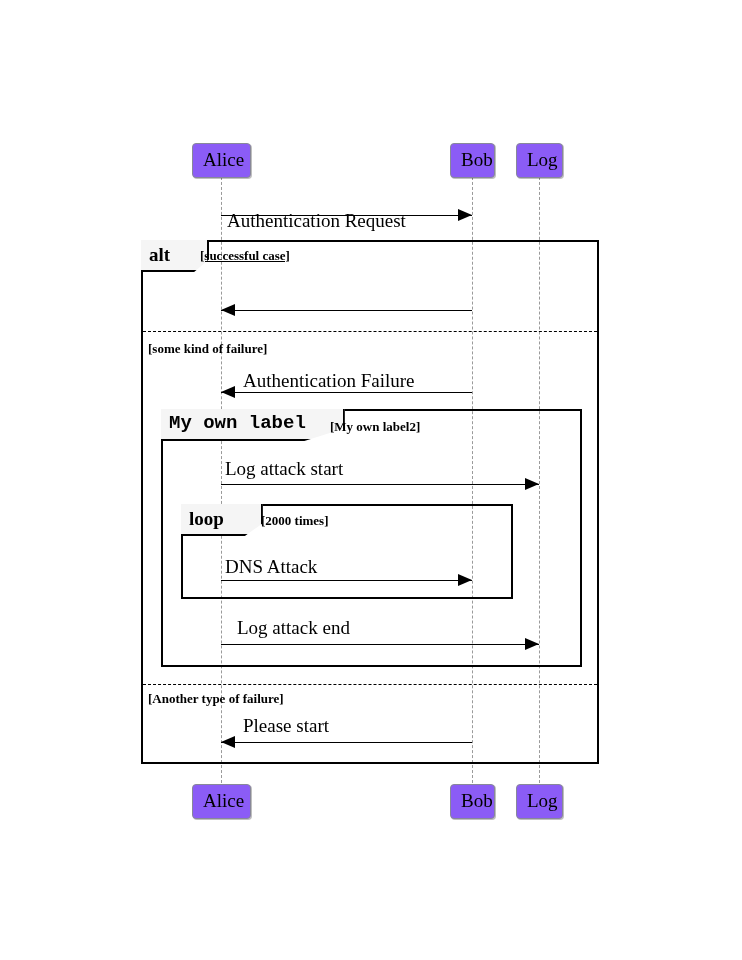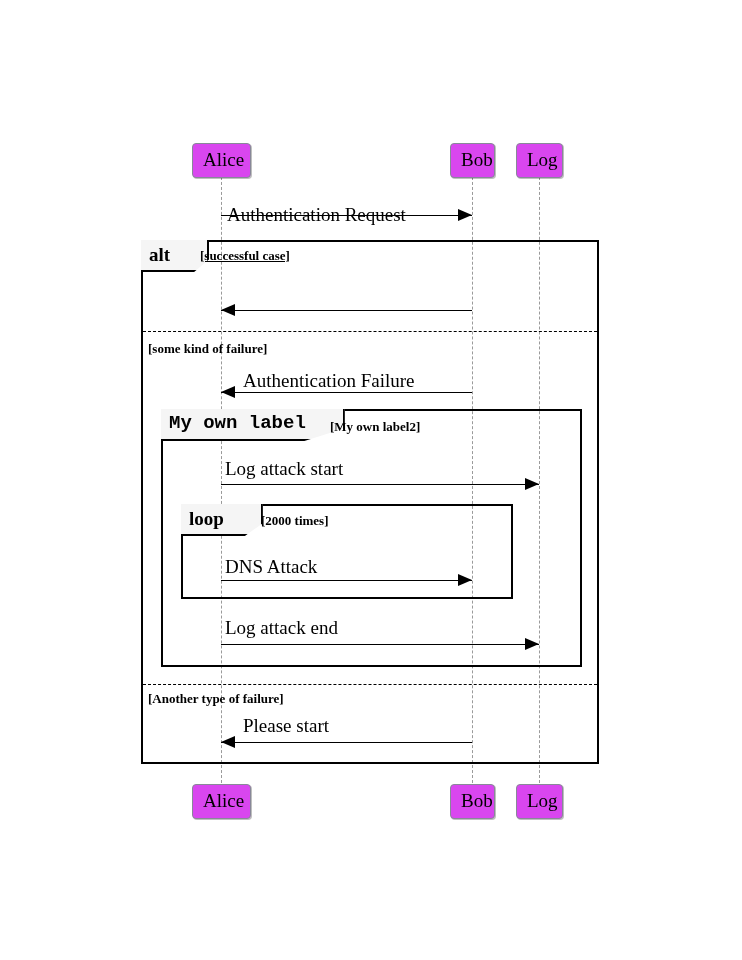--- a/index.html
+++ b/index.html
@@ -17,21 +17,21 @@
   #canvas {
     position: relative;
     width: 742px;
     height: 960px;
   }
 
   
   .participant {
     position: absolute;
     box-sizing: border-box;
-    background: #d946ef;
+    background: #8b5cf6;
     border: 1px solid #888899;
     border-radius: 4px;
     font-size: 19px;
     line-height: 1;
     text-align: center;
     padding: 6px 10px 8px 10px;
     box-shadow: 1px 1px 0 rgba(0,0,0,0.25);
     white-space: nowrap;
   }
 
@@ -114,21 +114,21 @@
 <div id="canvas">
 
   <div class="lifeline" style="left:221px; top:177px; height:606px;"></div>
   <div class="lifeline" style="left:472px; top:177px; height:606px;"></div>
   <div class="lifeline" style="left:539px; top:177px; height:606px;"></div>
 
   <div class="participant" style="left:192px; top:143px; width:59px;">Alice</div>
   <div class="participant" style="left:450px; top:143px; width:45px;">Bob</div>
   <div class="participant" style="left:516px; top:143px; width:47px;">Log</div>
 
-  <div class="msg-label" style="left:227px; top:205px;">Authentication Request</div>
+  <div class="msg-label" style="left:227px; top:211px;">Authentication Request</div>
   <div class="msg-line" style="left:221px; top:215px; width:251px;"></div>
   <div class="arrow-head arrow-right" style="left:458px; top:209px;"></div>
 
   <div class="frame" style="left:141px; top:240px; width:458px; height:524px;"></div>
 
   <div class="op-tag" style="left:141px; top:240px;">alt</div>
   <div class="op-guard" style="left:200px; top:249px;text-decoration:underline;">[successful case]</div>
 
   <div class="msg-line" style="left:221px; top:310px; width:251px;"></div>
   <div class="arrow-head arrow-left" style="left:221px; top:304px;"></div>
@@ -152,21 +152,21 @@
 
   <div class="frame frame-inner" style="left:181px; top:504px; width:332px; height:95px;"></div>
 
   <div class="op-tag" style="left:181px; top:504px;">loop</div>
   <div class="op-guard" style="left:261px; top:514px;">[2000 times]</div>
 
   <div class="msg-label" style="left:225px; top:557px;">DNS Attack</div>
   <div class="msg-line" style="left:221px; top:580px; width:251px;"></div>
   <div class="arrow-head arrow-right" style="left:458px; top:574px;"></div>
 
-  <div class="msg-label" style="left:225px; top:618px;">Log attack end</div>
+  <div class="msg-label" style="left:237px; top:618px;">Log attack end</div>
   <div class="msg-line" style="left:221px; top:644px; width:318px;"></div>
   <div class="arrow-head arrow-right" style="left:525px; top:638px;"></div>
 
   <div class="divider" style="left:143px; top:684px; width:454px;"></div>
 
   <div class="op-guard" style="left:148px; top:692px;">[Another type of failure]</div>
 
   <div class="msg-label" style="left:243px; top:716px;">Please start</div>
   <div class="msg-line" style="left:221px; top:742px; width:251px;"></div>
   <div class="arrow-head arrow-left" style="left:221px; top:736px;"></div>

